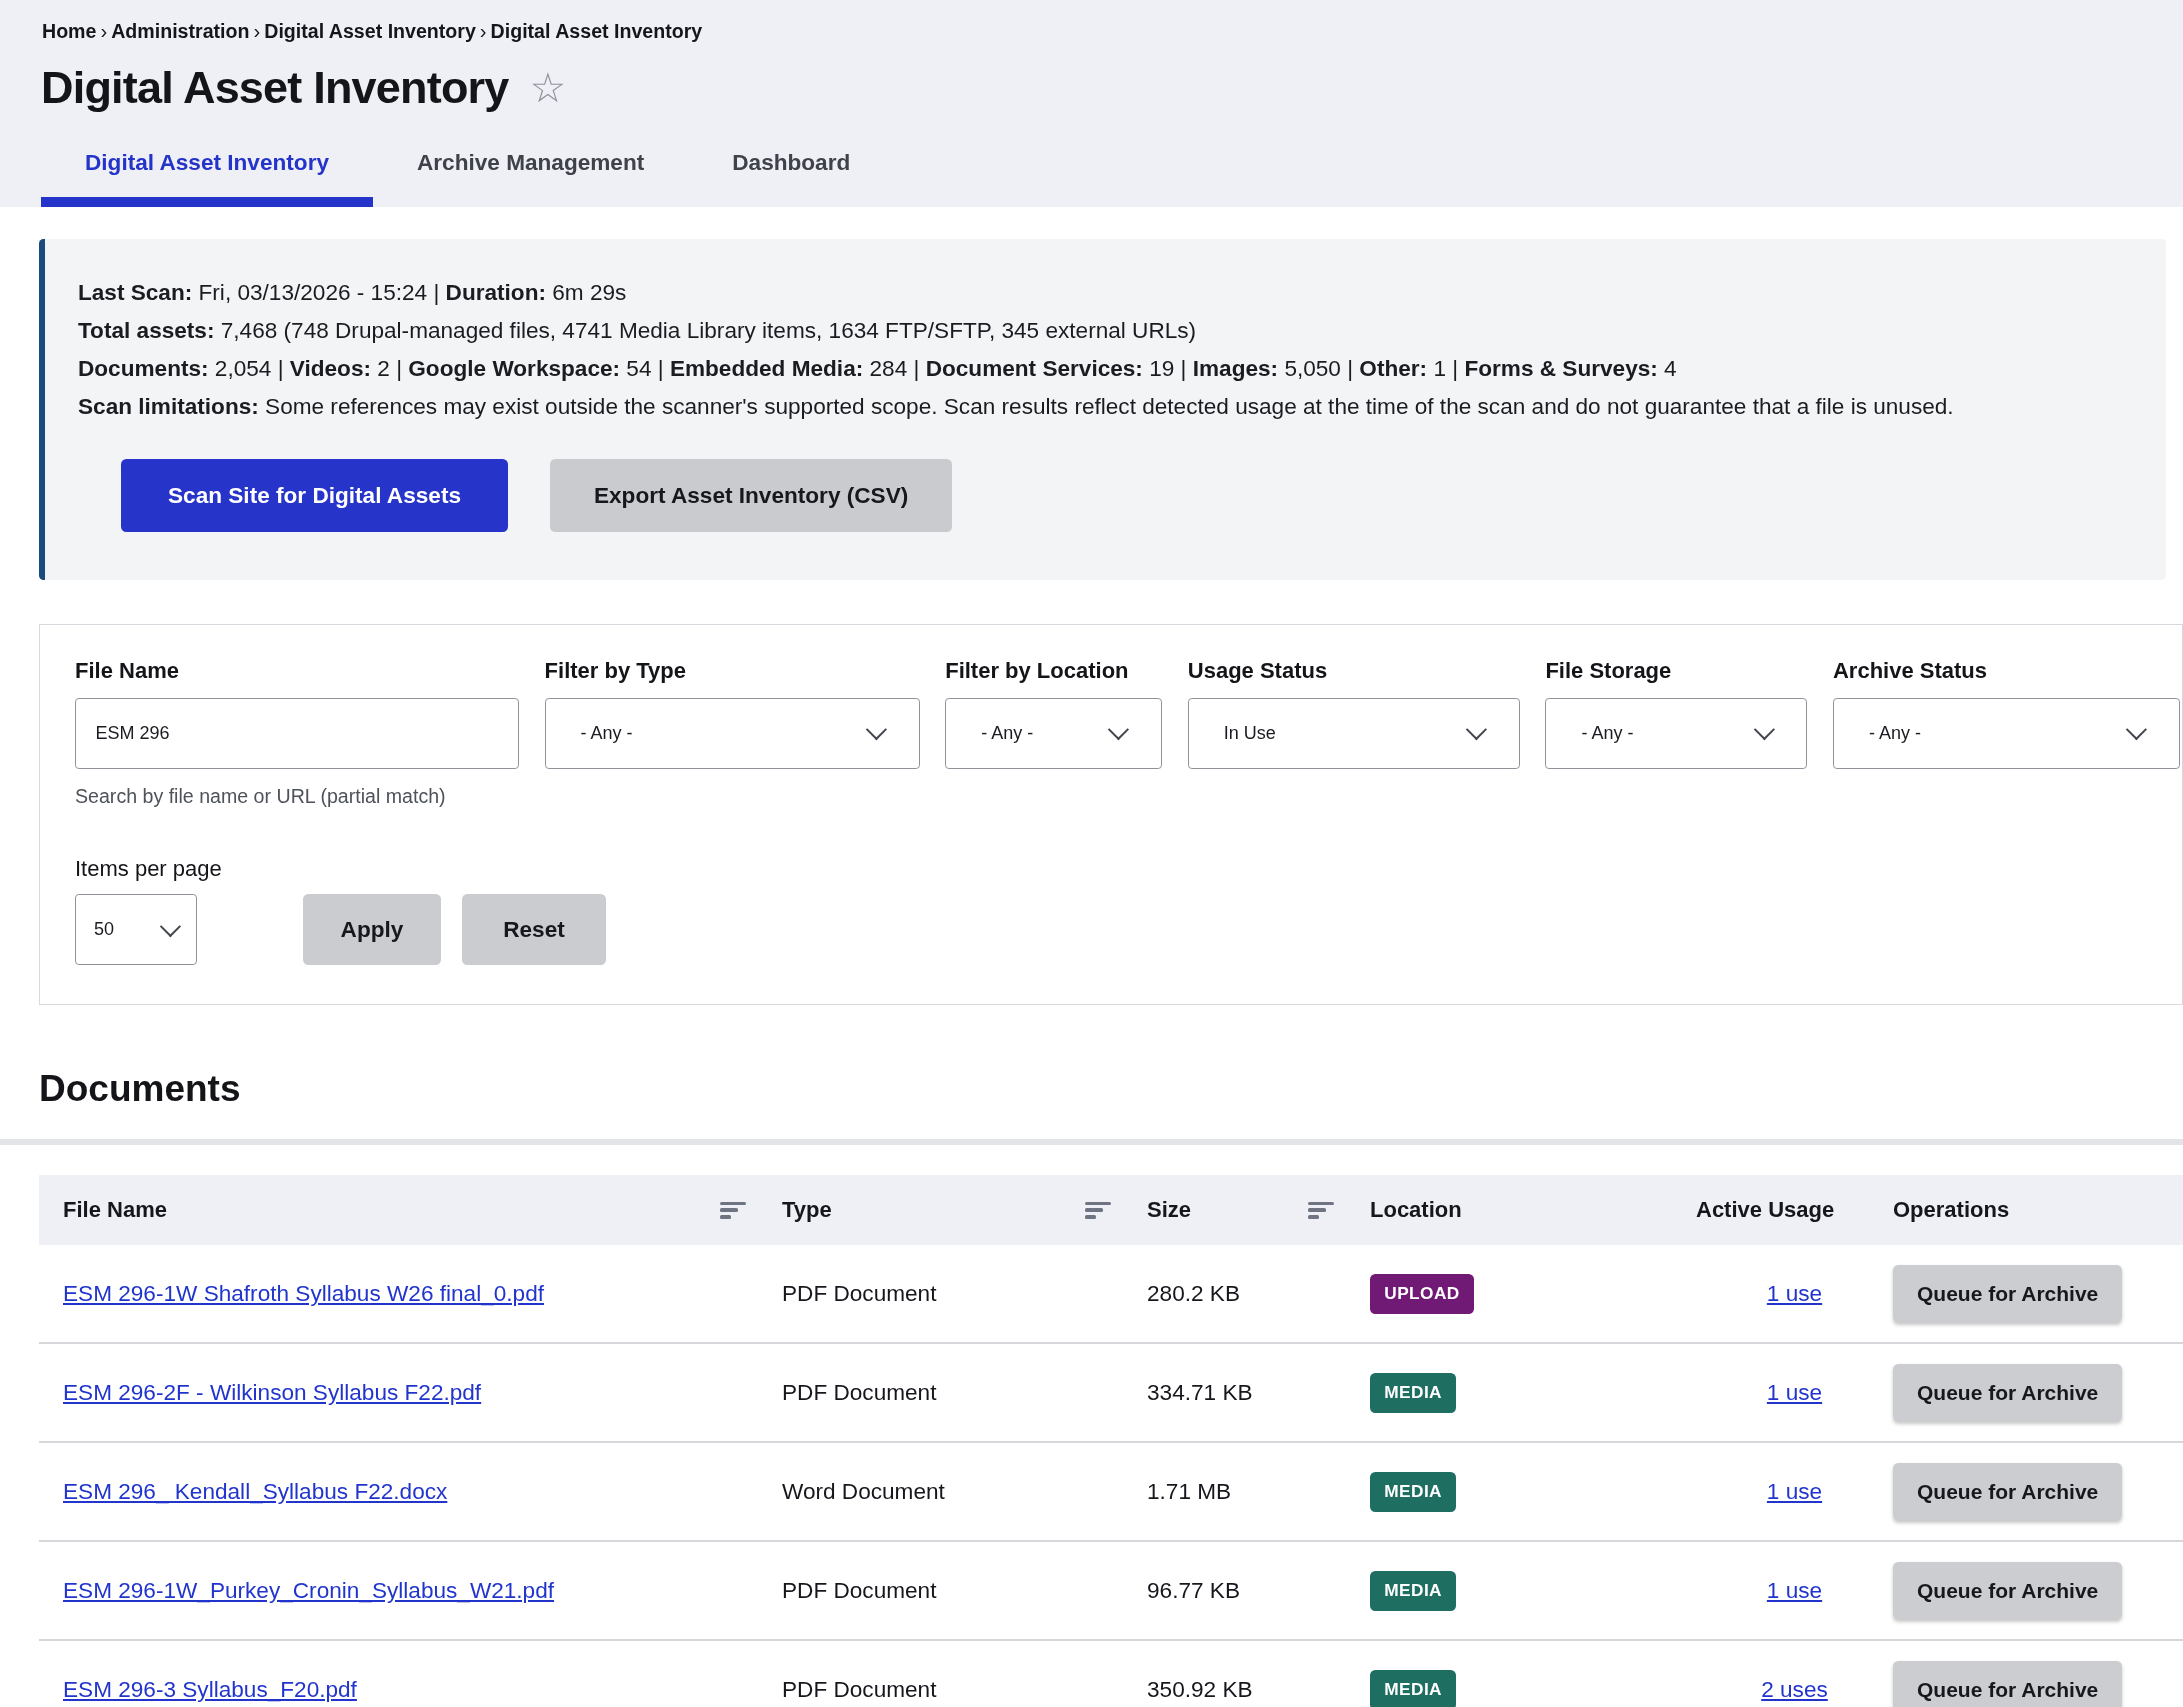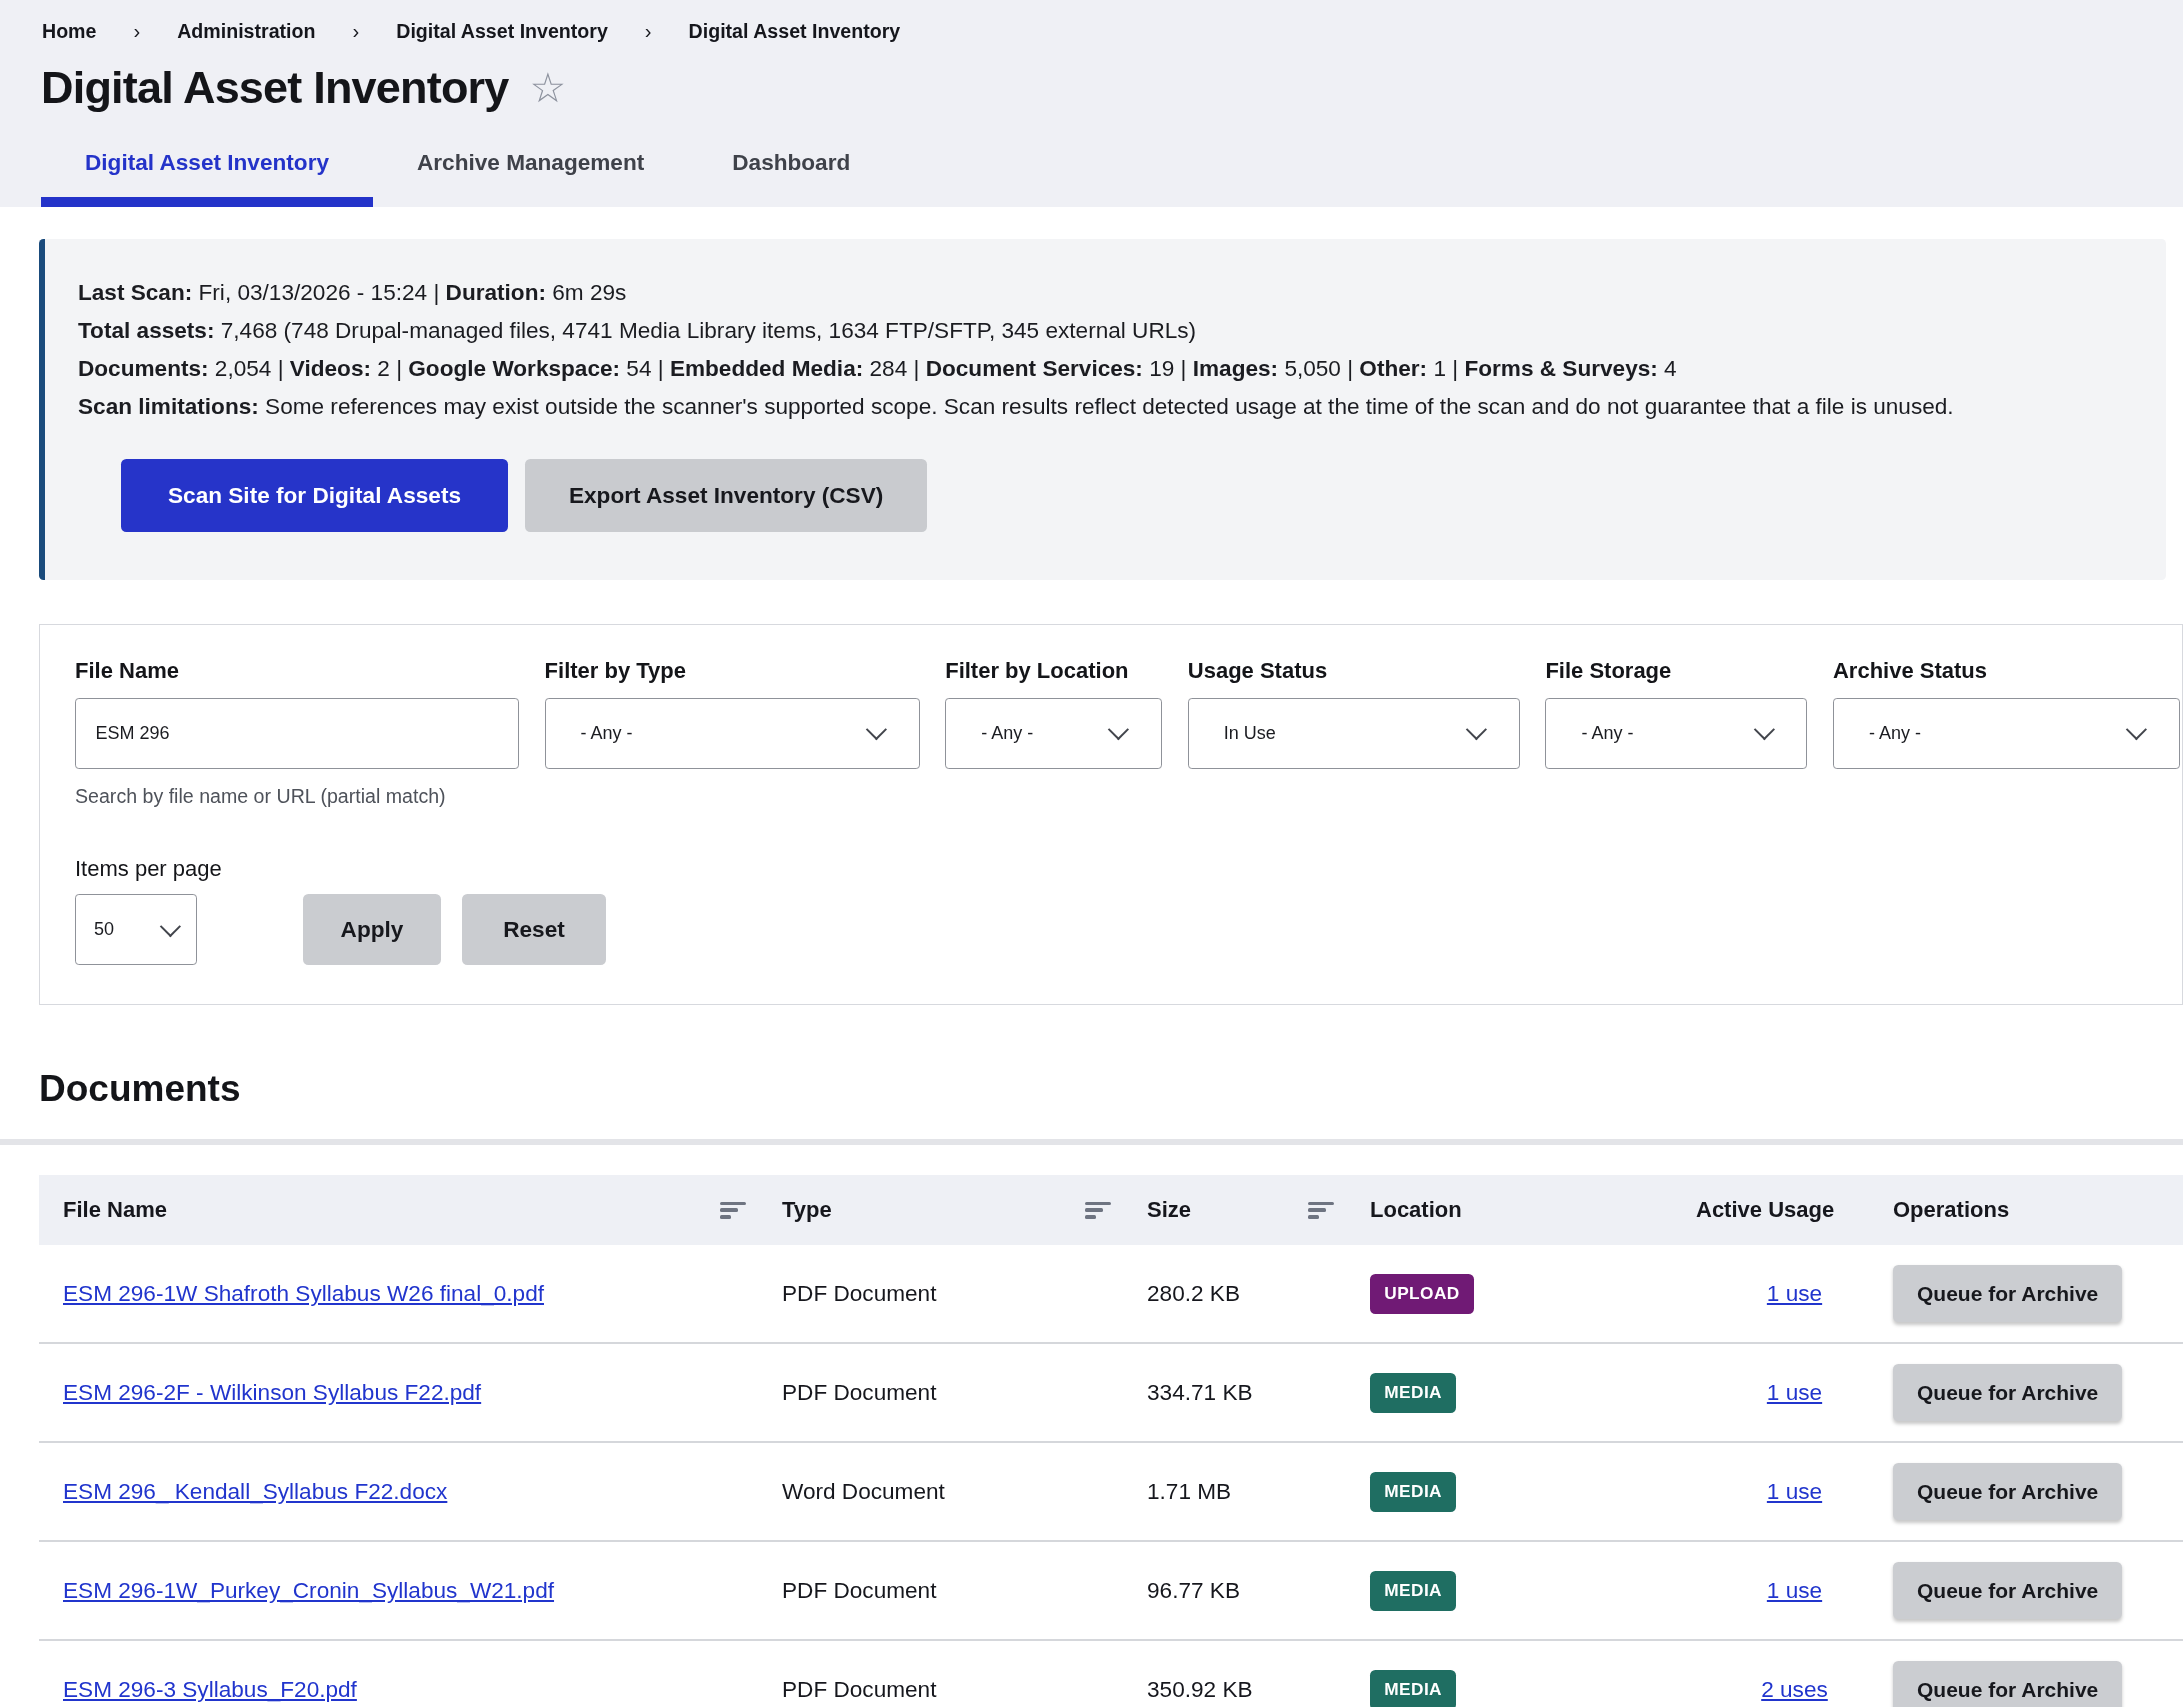--- a/index.html
+++ b/index.html
@@ -3,34 +3,34 @@
 <meta charset="utf-8">
 <style>
   html,body{margin:0;padding:0;}
   body{
     width:2183px;height:1708px;overflow:hidden;background:#fff;
     font-family:"Liberation Sans",sans-serif;color:#16171d;
     -webkit-font-smoothing:antialiased;
   }
   
   .header-band{background:#eff0f5;padding-top:19.6px;}
-  .breadcrumb{margin-left:42px;display:flex;align-items:center;gap:37px;font-size:19.6px;font-weight:700;}
+  .breadcrumb{margin-left:42px;display:flex;align-items:center;gap:4px;font-size:19.6px;font-weight:700;}
   .bc-item{color:#15161c;text-decoration:none;cursor:pointer;white-space:nowrap;}
   .bc-sep{color:#15161c;font-size:20.3px;font-weight:400;}
   .title-row{display:flex;align-items:center;margin:19.6px 0 0 41px;gap:21px;}
   h1{margin:0;font-size:45px;font-weight:800;letter-spacing:-0.8px;color:#141519;}
   .star{font-size:41px;color:#8d929e;line-height:1;cursor:pointer;}
   .tabs{display:flex;margin:22.6px 0 0 41px;}
   .tab{font-size:22.6px;font-weight:700;color:#3f424a;padding:13.5px 44px 21px;border-bottom:10.5px solid transparent;cursor:pointer;white-space:nowrap;}
   .tab.active{color:#2433c9;border-bottom-color:#2433c9;}
   
   .scan-box{margin:32px 16.6px 0 39px;background:#f3f4f6;border-left:6.8px solid #1a4b7c;border-radius:4.5px;padding:35px 36px 48px 33px;}
   .sum-line{margin:0;font-size:22.6px;line-height:38px;color:#1b1c21;white-space:nowrap;}
   .sum-line .b{font-weight:700;}
-  .actions{margin-top:33px;display:flex;gap:17px;padding-left:43px;}
+  .actions{margin-top:33px;display:flex;gap:42px;padding-left:43px;}
   .btn{border:none;border-radius:5.3px;font-family:inherit;font-size:22.6px;font-weight:700;height:73px;cursor:pointer;}
   .btn.primary{background:#2634c9;color:#fff;padding:0 47px;}
   .btn.secondary{background:#c9cbcf;color:#17181d;padding:0 44px;}
   
   .filter-box{margin:44px 0 0 39px;border:0.8px solid #d7d9de;background:#fff;padding:33px 0 39px 35px;}
   .filter-row{display:flex;gap:25.6px;}
   .field label{display:block;font-size:22px;font-weight:700;margin-bottom:13.5px;color:#141519;}
   .control{box-sizing:border-box;height:71px;border:1.5px solid #8f9299;border-radius:3.8px;font-size:18px;color:#1b1c21;background:#fff;}
   input.control{padding:0 19.6px;font-family:inherit;width:100%;outline:none;}
   .select{display:flex;align-items:center;justify-content:space-between;padding:0 35px;cursor:pointer;}

